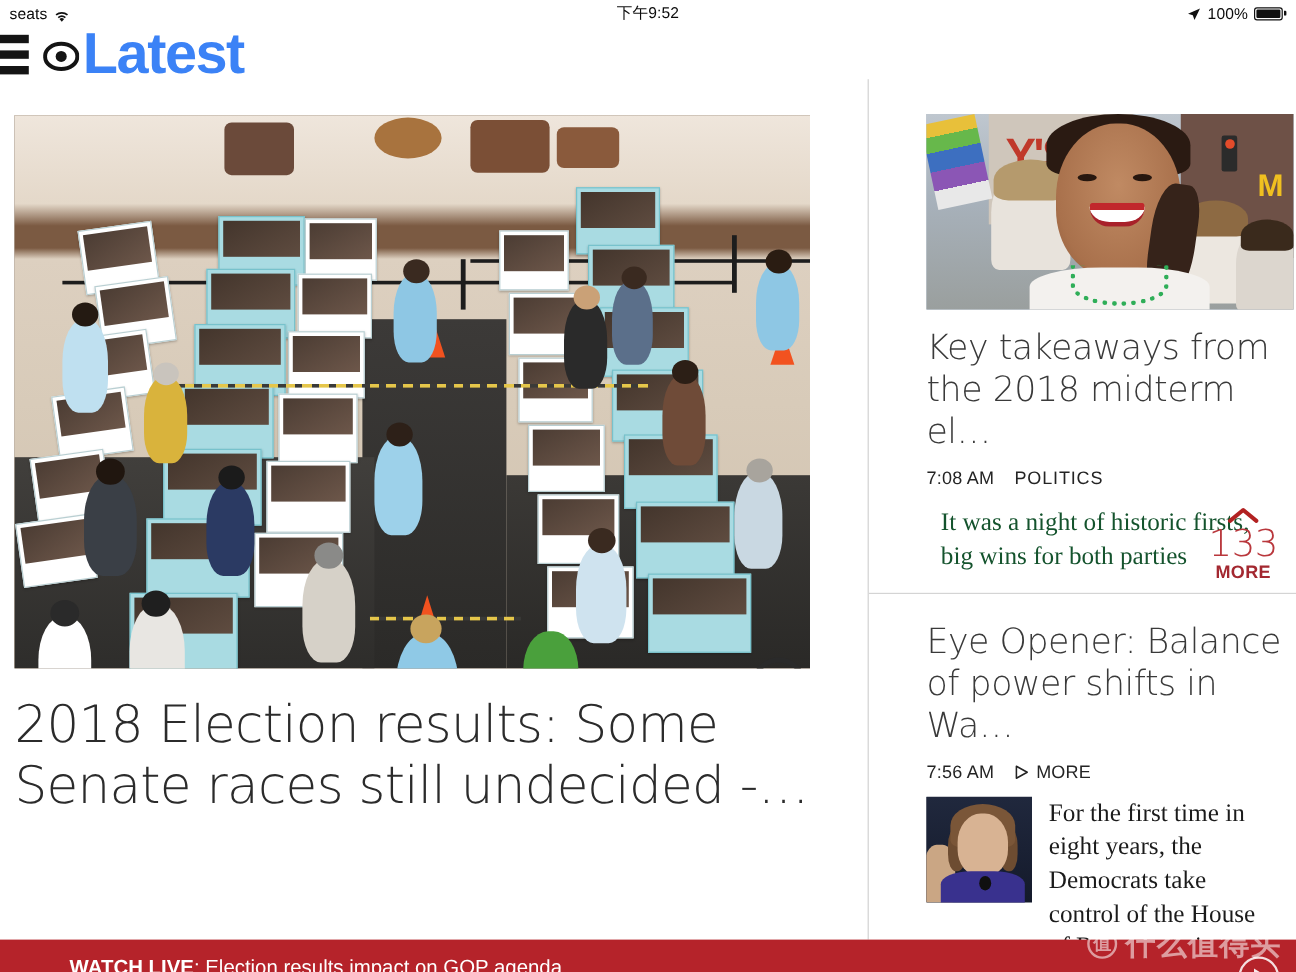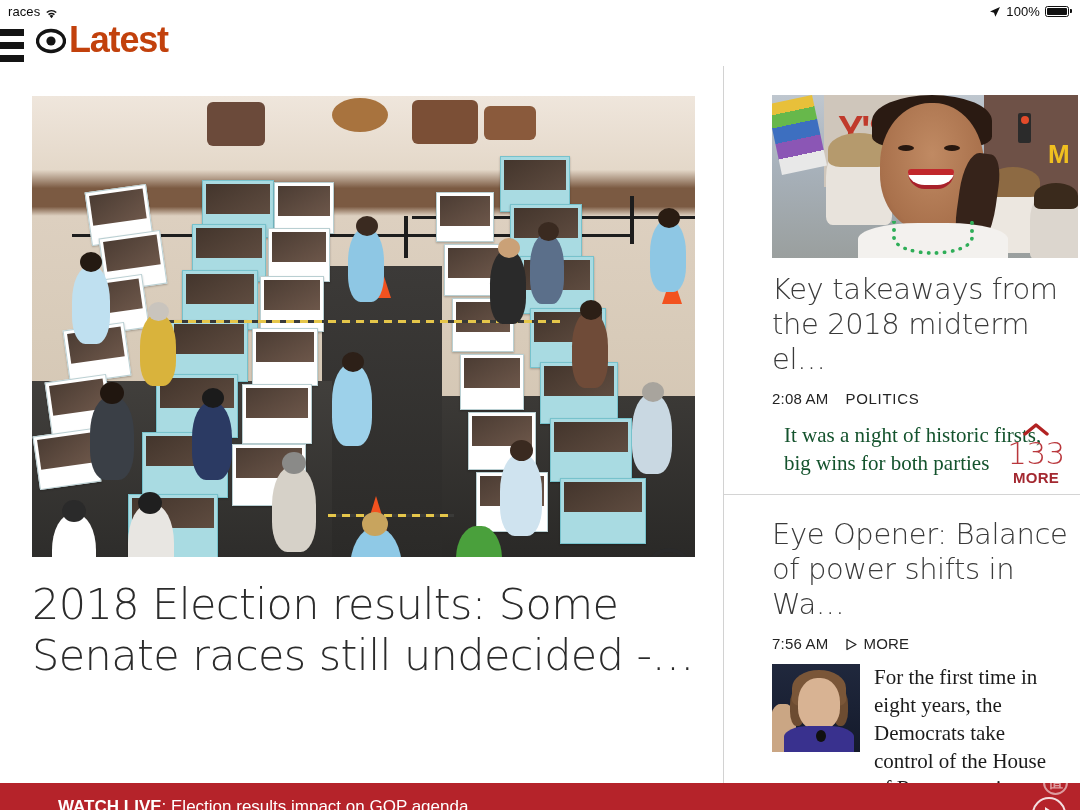--- a/index.html
+++ b/index.html
@@ -45,34 +45,34 @@
   }
   .hamburger span { display: block; width: 24px; height: 7px; background: #141414; }
   .brand {
     position: absolute; left: 36px; top: 0px;
     display: flex; align-items: center; gap: 3px;
   }
   .cbs-eye {
     width: 30px; height: 30px; position: relative; top: 1px;
   }
   .brand-text {
-    font-size: 36px; font-weight: 700; color: #c2410c;
+    font-size: 48px; font-weight: 700; color: #3b82f6;
     letter-spacing: -1.2px; line-height: 1;
     font-family: "Liberation Sans", sans-serif;
   }
 
   
   .col-divider {
     position: absolute; left: 723px; top: 66px;
     width: 1px; height: 717px; background: #d2d2d2;
   }
 
   
   .lead {
-    position: absolute; left: 32px; top: 96px; width: 663px;
+    position: absolute; left: 12px; top: 96px; width: 663px;
   }
   .lead-photo {
     width: 663px; height: 461px;
     position: relative; overflow: hidden;
     background: #8c7a68;
   }
   
   .pp-floor {
     position: absolute; inset: 0;
     background:
@@ -290,29 +290,30 @@
   .wm-text {
     color: #ffffff; font-size: 25px; font-weight: 700; letter-spacing: 1px;
     font-family: "DejaVu Sans", sans-serif;
   }
 </style>
 </head>
 <body>
 
 <div class="statusbar">
   <div class="sb-left">
-    <span>races</span>
+    <span>seats</span>
     <span class="wifi-icon">
       <svg viewBox="0 0 16 13" width="13" height="11">
           <path d="M8 12.2 5.6 9.3a3.8 3.8 0 0 1 4.8 0L8 12.2z" fill="#111"></path>
           <path d="M3.8 7.2a6.6 6.6 0 0 1 8.4 0l-1.1 1.3a5 5 0 0 0-6.2 0L3.8 7.2z" fill="#111"></path>
           <path d="M1.6 4.6a10 10 0 0 1 12.8 0l-1.1 1.3a8.4 8.4 0 0 0-10.6 0L1.6 4.6z" fill="#111"></path>
         </svg>
     </span>
   </div>
+  <div class="sb-center">下午9:52</div>
   <div class="sb-right">
     <span class="loc-icon">
       <svg viewBox="0 0 12 12" width="12" height="12">
           <path d="M11 1 1 5.4l4 1.3 1.4 4L11 1z" fill="#111"></path>
         </svg>
     </span>
     <span>100%</span>
     <span class="batt">
       <span class="batt-body">
           <span class="batt-fill"></span>
@@ -467,21 +468,21 @@
       <div class="sp-eye" style="left:126px;top:50px;"></div>
       <div class="sp-eye" style="left:172px;top:50px;"></div>
       <div class="sp-smile"></div>
       <div class="sp-body"></div>
       <div class="sp-beads"></div>
     </div>
 
     <div class="side-title">Key takeaways from the 2018 midterm el…</div>
 
     <div class="side-meta">
-      <span>2:08 AM</span>
+      <span>7:08 AM</span>
       <span class="cat">POLITICS</span>
     </div>
 
     <div class="side-dek">It was a night of historic firsts, big wins for both parties</div>
 
     <div class="more-badge">
       <div class="more-chev">
         <svg viewBox="0 0 26 14" width="26" height="14">
             <path d="M2 12 13 3l11 9" fill="none" stroke="#b22222" stroke-width="3.4" stroke-linecap="round" stroke-linejoin="round"></path>
           </svg>
@@ -529,13 +530,14 @@
   <div class="redbar-text">
     <b>WATCH LIVE</b><span>: </span><span>Election results impact on GOP agenda</span>
   </div>
   <div class="redbar-play">
       <i></i>
     </div>
 </div>
 
 <div class="watermark">
   <div class="wm-badge">值</div>
+  <div class="wm-text">什么值得买</div>
 </div>
 
 </body></html>

